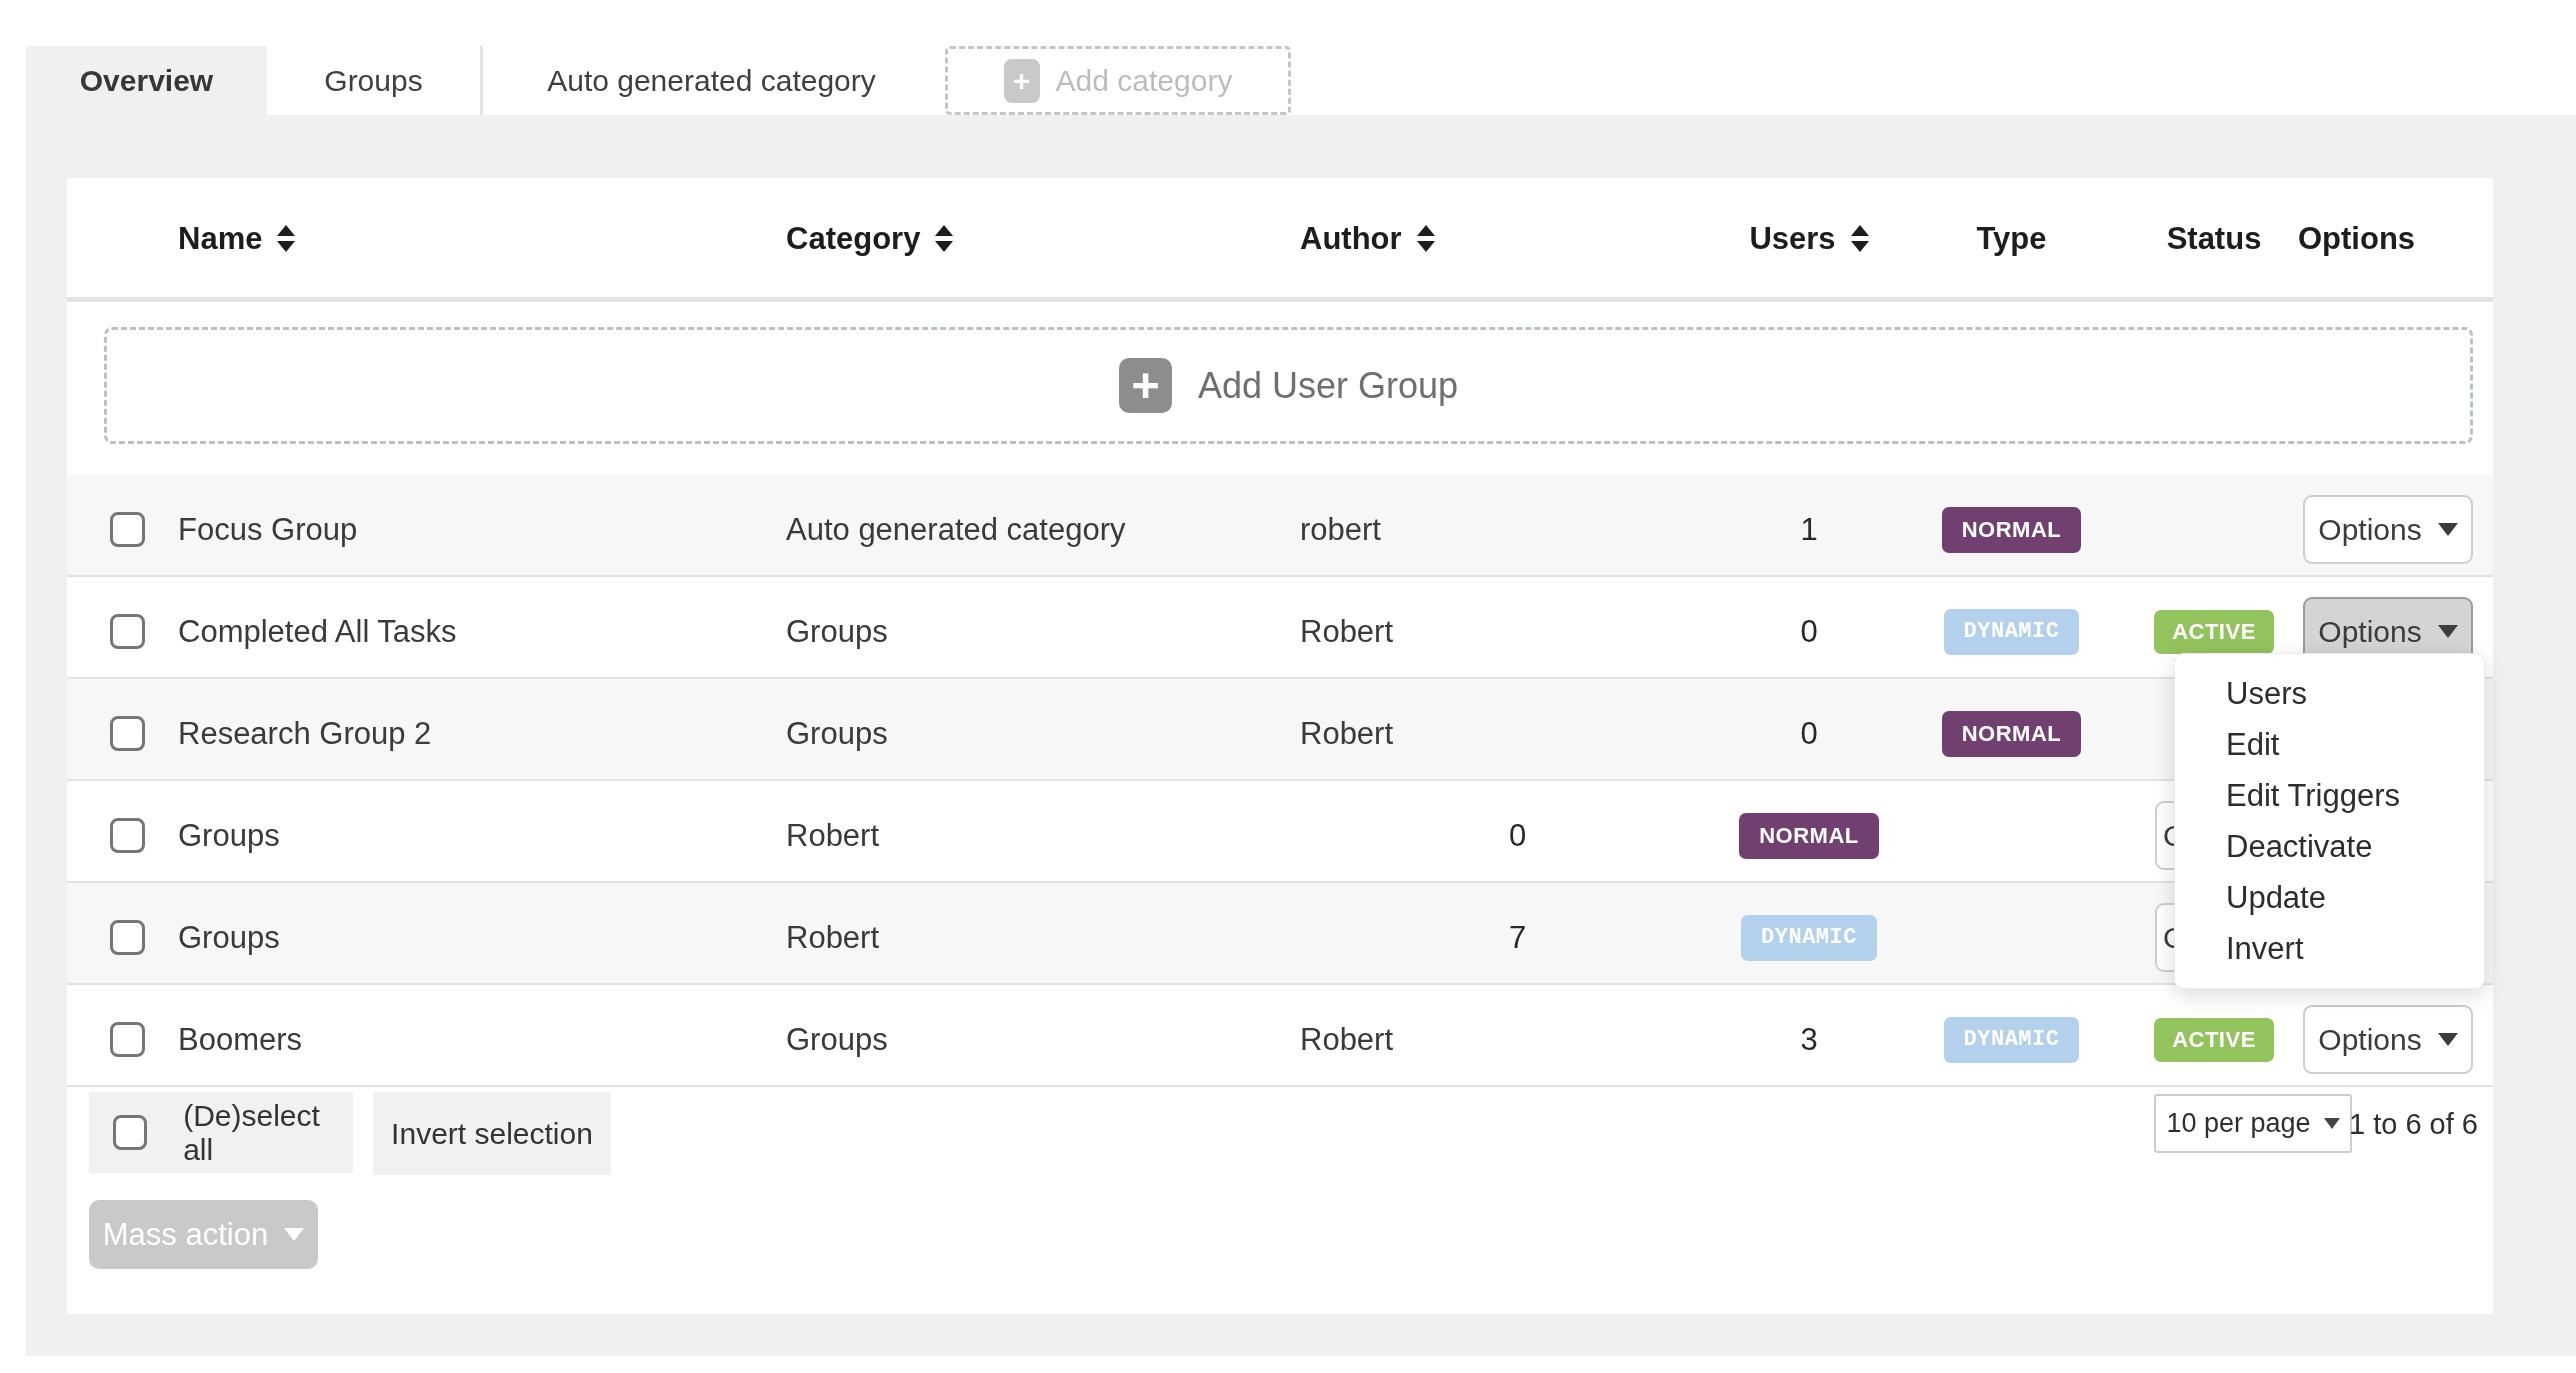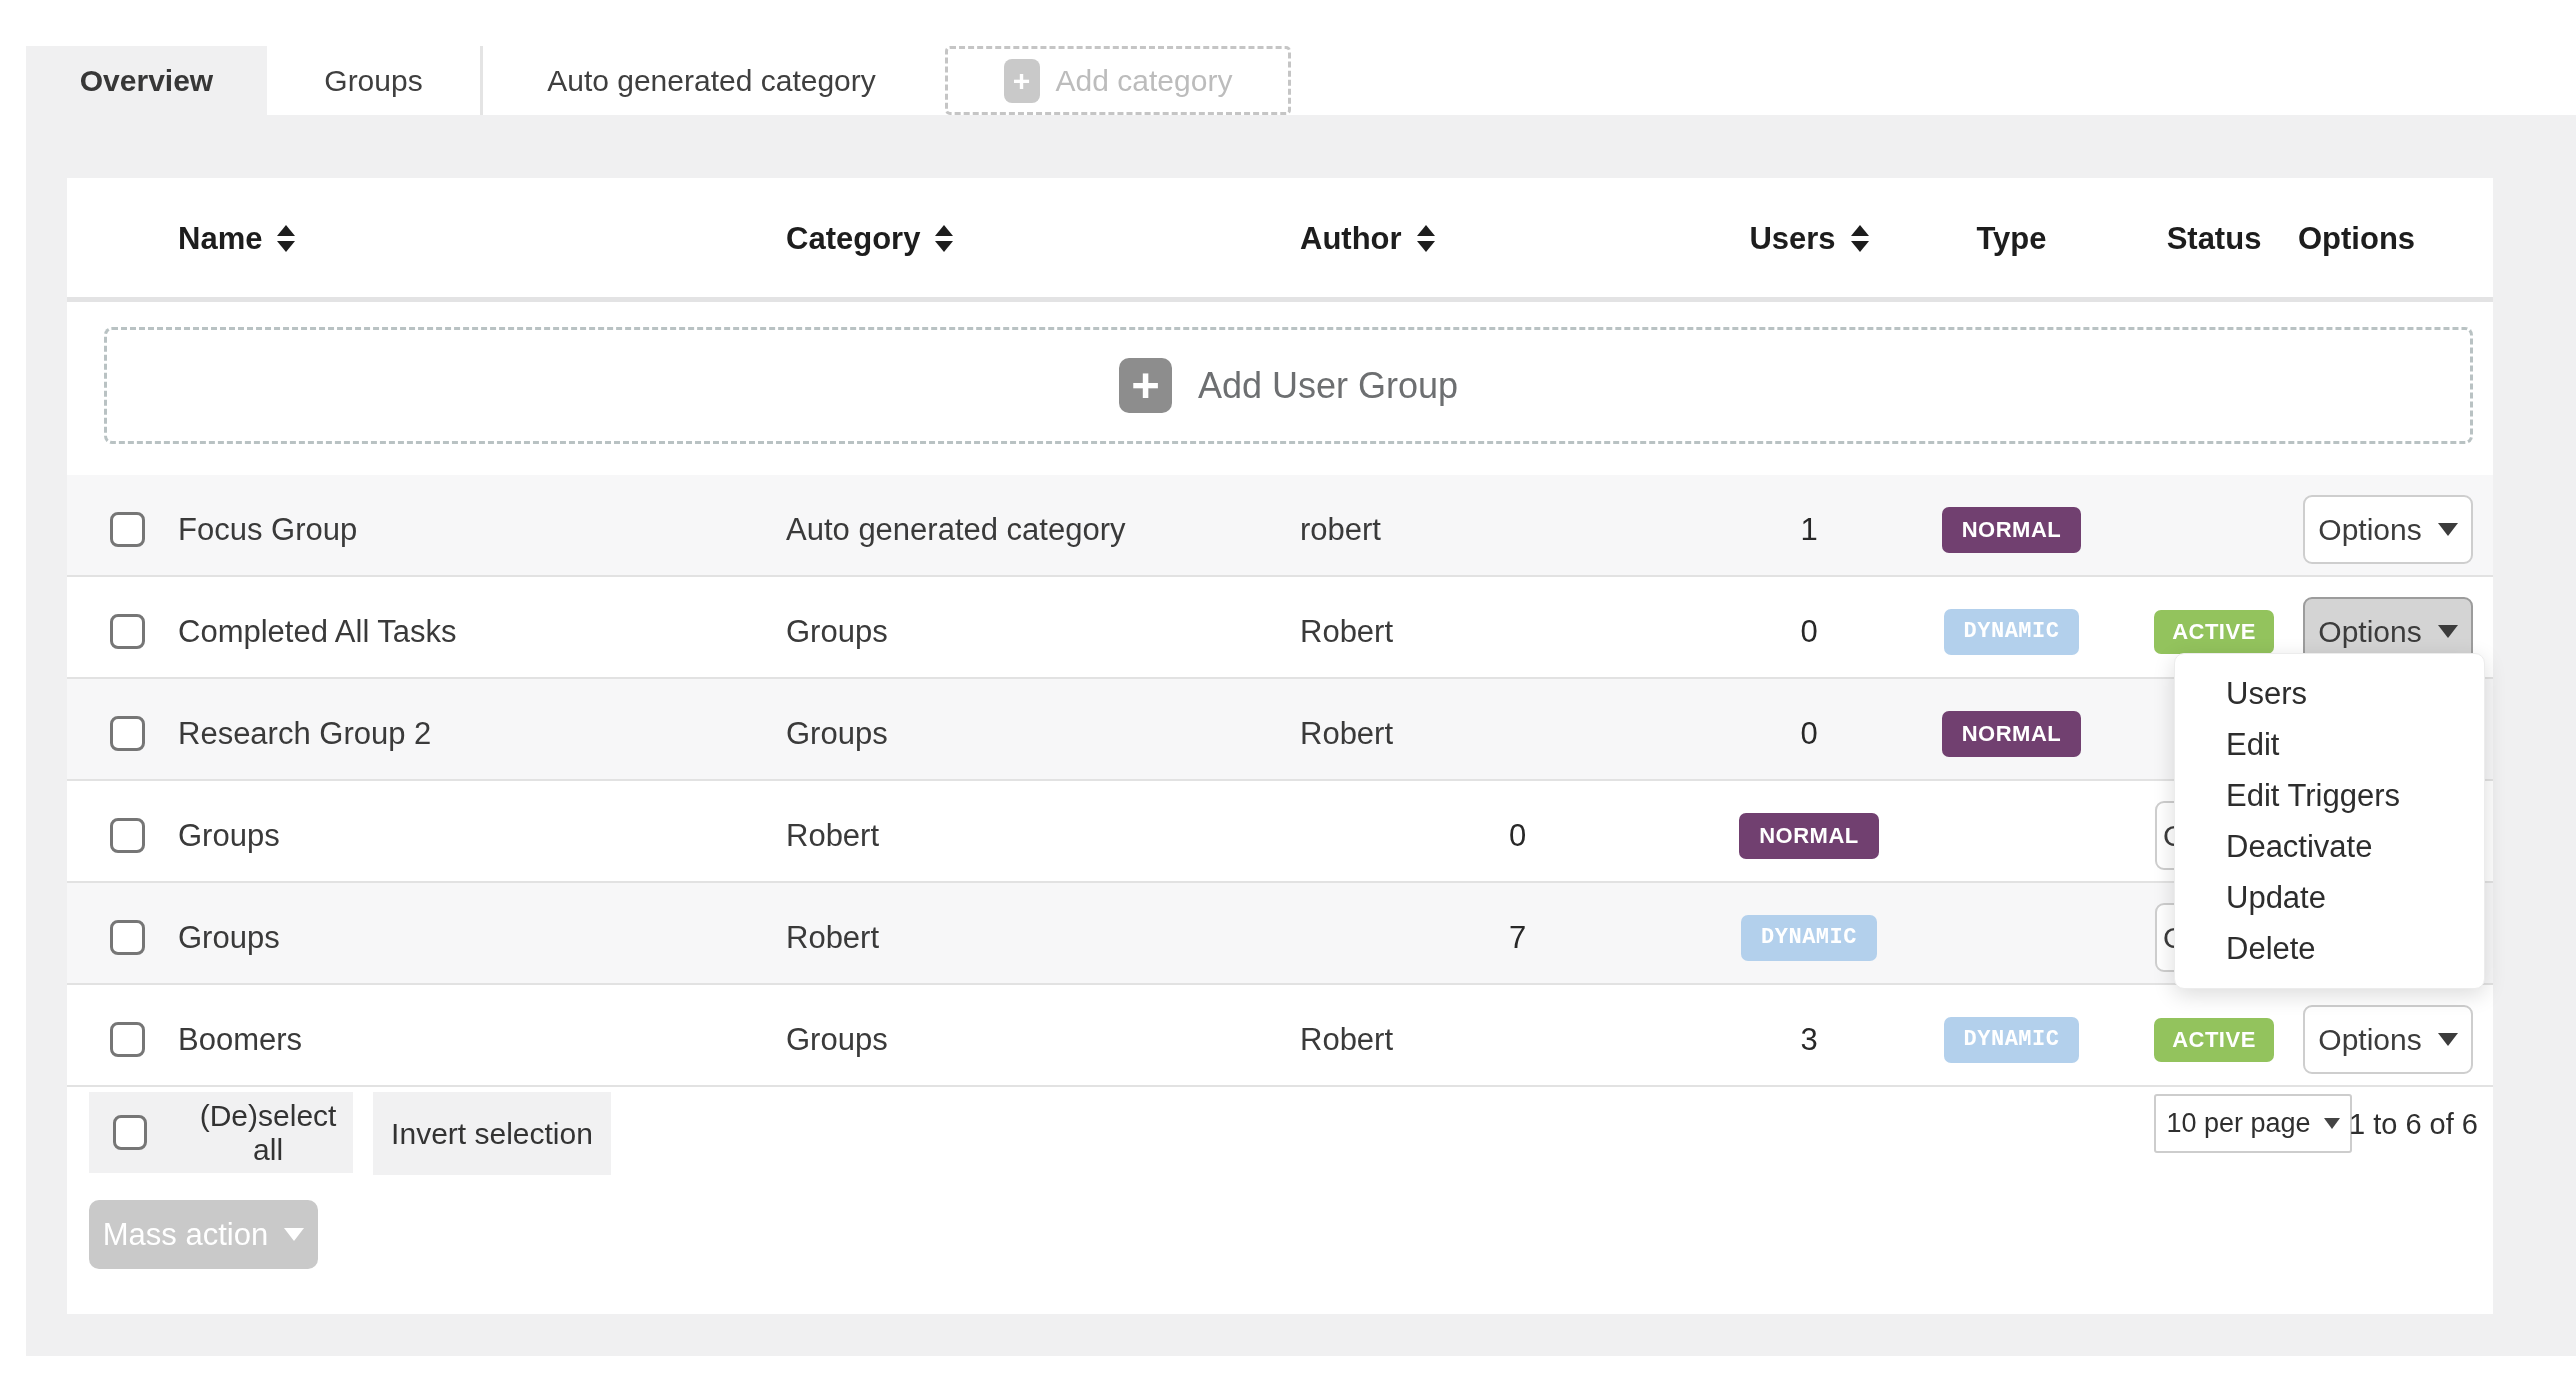--- a/index.html
+++ b/index.html
@@ -105,21 +105,21 @@
     height:51px; display:flex; align-items:center; padding-left:51px;
     font-size:31px; color:#2d2d2d; cursor:pointer;
   }
   
   .block-btn {
     position:absolute; background:#f1f1f2; display:flex; align-items:center;
     font-size:30px; color:#333; cursor:pointer;
   }
   .deselect { left:22px; top:914px; width:264px; height:81px; }
   .deselect .checkbox { margin-left:24px; }
-  .deselect span { margin-left:36px;text-align:center; }
+  .deselect span { margin-left:36px; }
   .invert { left:306px; top:914px; width:238px; height:83px; justify-content:center; }
   .mass-btn {
     position:absolute; left:22px; top:1022px; width:229px; height:69px;
     display:flex; align-items:center; justify-content:center; gap:16px;
     background:#c9c9c9; border:none; border-radius:10px;
     font-family:inherit; font-size:31px; color:#fff; cursor:pointer;
   }
   .perpage-btn {
     position:absolute; left:2087px; top:916px; width:198px; height:59px;
     display:flex; align-items:center; justify-content:center; gap:13px;
@@ -369,21 +369,21 @@
     </div>
   </div>
     </div>
 
   <div class="dropdown" id="dropdown">
       <div class="menu-item">Users</div>
       <div class="menu-item">Edit</div>
       <div class="menu-item">Edit Triggers</div>
       <div class="menu-item">Deactivate</div>
       <div class="menu-item">Update</div>
-      <div class="menu-item">Delete</div>
+      <div class="menu-item">Invert</div>
     </div>
 
   <div class="block-btn deselect">
     <div class="checkbox"></div>
     <span>(De)select all</span>
   </div>
   <div class="block-btn invert">
     <span>Invert selection</span>
   </div>
   <button class="mass-btn">

